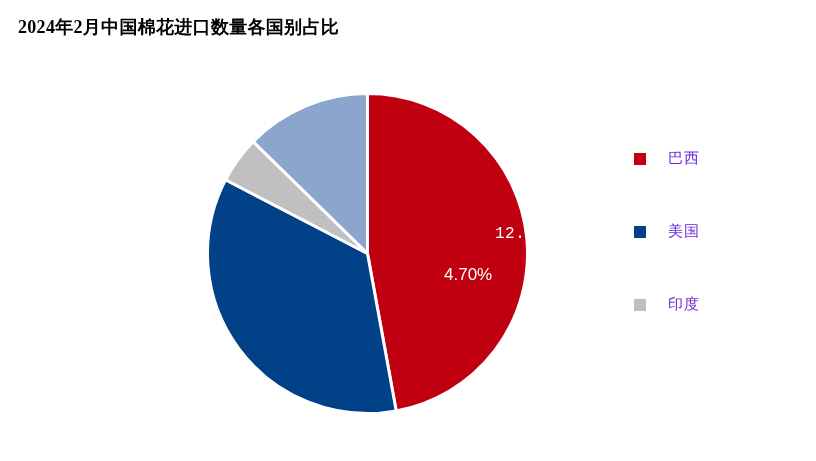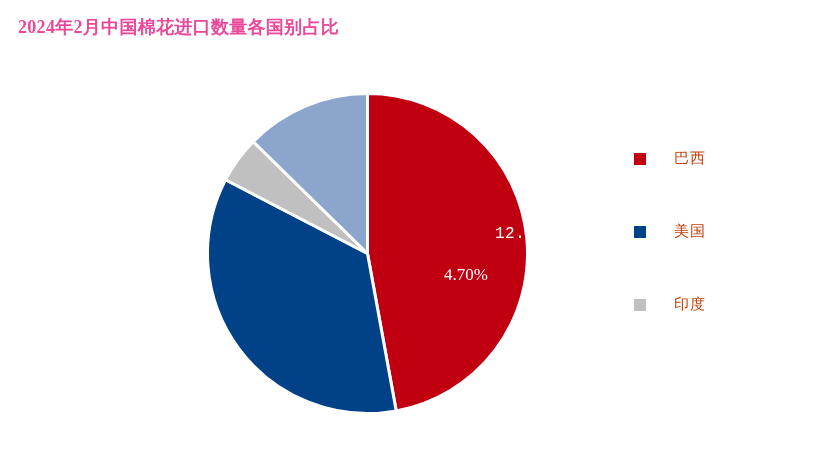--- a/index.html
+++ b/index.html
@@ -50,21 +50,21 @@
   }
 
   
   .data-label {
     position: absolute;
     color: #ffffff;
     white-space: nowrap;
     pointer-events: none;
   }
   .data-label.serif {
-    font-family: Liberation Serif, serif;
+    font-family: Liberation Sans, sans-serif;
     font-size: 17px;
   }
   .data-label.sans {
     font-family: Liberation Mono, monospace;
     font-size: 16px;
     letter-spacing: 0.5px;
   }
 
   #label-brazil { left: 411px; top: 226px; }
   #label-usa    { left: 234px; top: 309px; }
@@ -82,34 +82,34 @@
     display: flex;
     align-items: center;
     height: 73px;
   }
   .legend-swatch {
     width: 12px;
     height: 12px;
     flex: 0 0 12px;
   }
   .legend-label {
-    margin-left: 28px;
+    margin-left: 22px;
     font-family: "Liberation Serif", "DejaVu Serif", serif;
     font-size: 15px;
-    color: #c2410c;
+    color: #6d28d9;
     letter-spacing: 1px;
     white-space: nowrap;
   }
 </style>
 </head>
 <body>
 
 <div id="page" style="background: rgb(255, 255, 255);">
 
-  <div id="chart-title" style="color: #ec4899;">2024年2月中国棉花进口数量各国别占比</div>
+  <div id="chart-title" style="color: #000000;">2024年2月中国棉花进口数量各国别占比</div>
 
   <div id="pie-wrap">
     <svg id="pie-svg" viewBox="0 0 323 323">
       <g id="slice-group">
           <path d="M 161.5 161.5 L 161.50 1.50 A 160 160 0 0 1 190.24 318.90 Z" fill="#c00011" class="slice-path"></path>
           <path d="M 161.5 161.5 L 190.24 318.90 A 160 160 0 0 1 19.50 87.77 Z" fill="#004187" class="slice-path"></path>
           <path d="M 161.5 161.5 L 19.50 87.77 A 160 160 0 0 1 47.10 49.64 Z" fill="#c0c0c0" class="slice-path"></path>
           <path d="M 161.5 161.5 L 47.10 49.64 A 160 160 0 0 1 161.50 1.50 Z" fill="#8ba5cd" class="slice-path"></path>
         </g>
     </svg>

